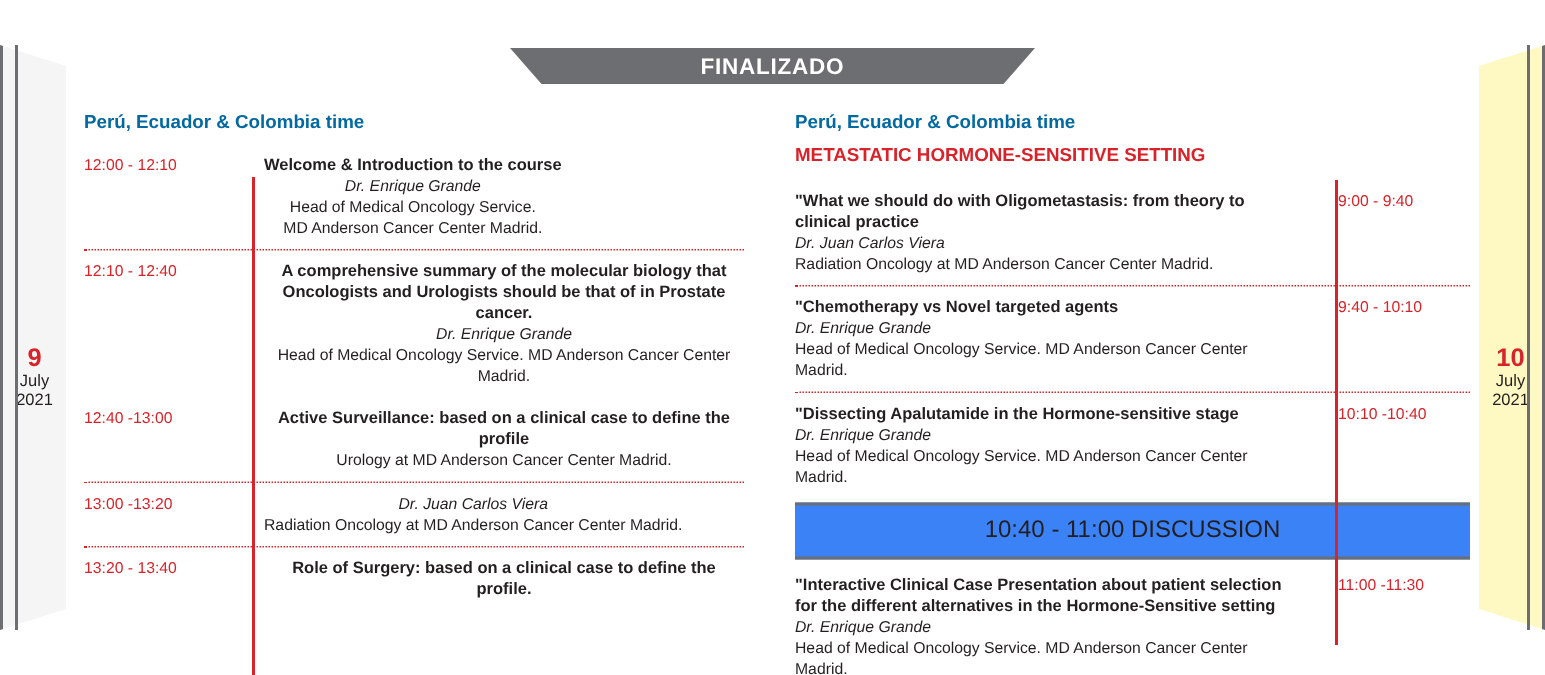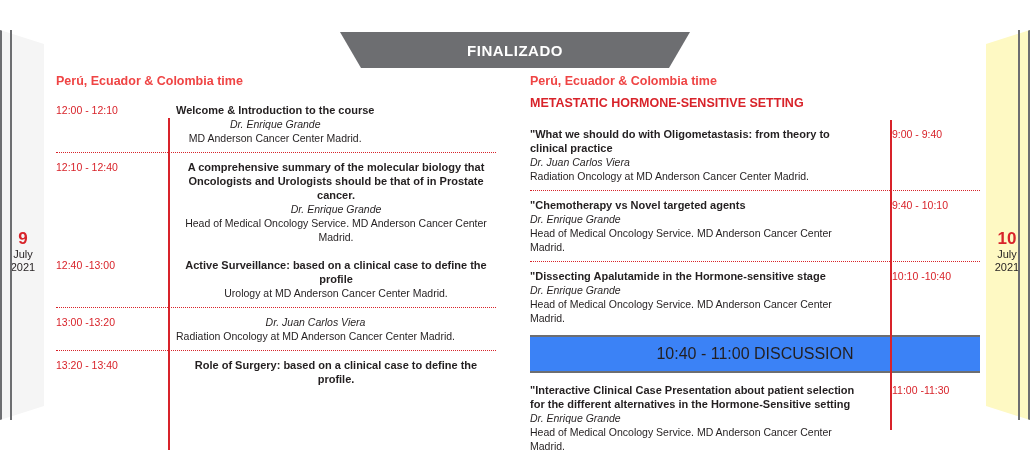--- a/index.html
+++ b/index.html
@@ -15,21 +15,21 @@
     overflow: hidden;
     position: relative;
   }
 
   
   .banner {
     position: absolute;
     left: 340px;
     top: 32px;
     width: 350px;
-    height: 36px;
+    height: 24px;
     background: #6d6e71;
     color: #ffffff;
     font-size: 15px;
     font-weight: bold;
     letter-spacing: 0.5px;
     display: flex;
     align-items: center;
     justify-content: center;
     clip-path: polygon(0 0, 100% 0, 94% 100%, 6% 100%);
   }
@@ -91,21 +91,21 @@
   .col {
     position: absolute;
     top: 74px;
   }
   .col-left { left: 56px; width: 440px; }
   .col-right { left: 530px; width: 450px; }
 
   .tz-title {
     font-size: 12.5px;
     font-weight: bold;
-    color: #ef4444;
+    color: #0369a1;
     margin-bottom: 8px;
   }
   .section-title {
     font-size: 12.5px;
     font-weight: bold;
     color: #d8232a;
     margin-bottom: 10px;
     margin-top: 2px;
   }
 
@@ -249,20 +249,21 @@
   <div class="tz-title">Perú, Ecuador &amp; Colombia time</div>
 
   <div class="agenda">
     <div class="vline left-vline"></div>
 
     <div class="row">
       <div class="time">12:00 - 12:10</div>
       <div class="body">
         <div class="t">Welcome &amp; Introduction to the course</div>
         <div class="name">Dr. Enrique Grande</div>
+        <div class="aff">Head of Medical Oncology Service.</div>
         <div class="aff">MD Anderson Cancer Center Madrid.</div>
       </div>
     </div>
 
     <div class="dotted"></div>
 
     <div class="row">
       <div class="time">12:10 - 12:40</div>
       <div class="body">
         <div class="t">A comprehensive summary of the molecular biology that Oncologists and Urologists should be that of in Prostate cancer.</div>

